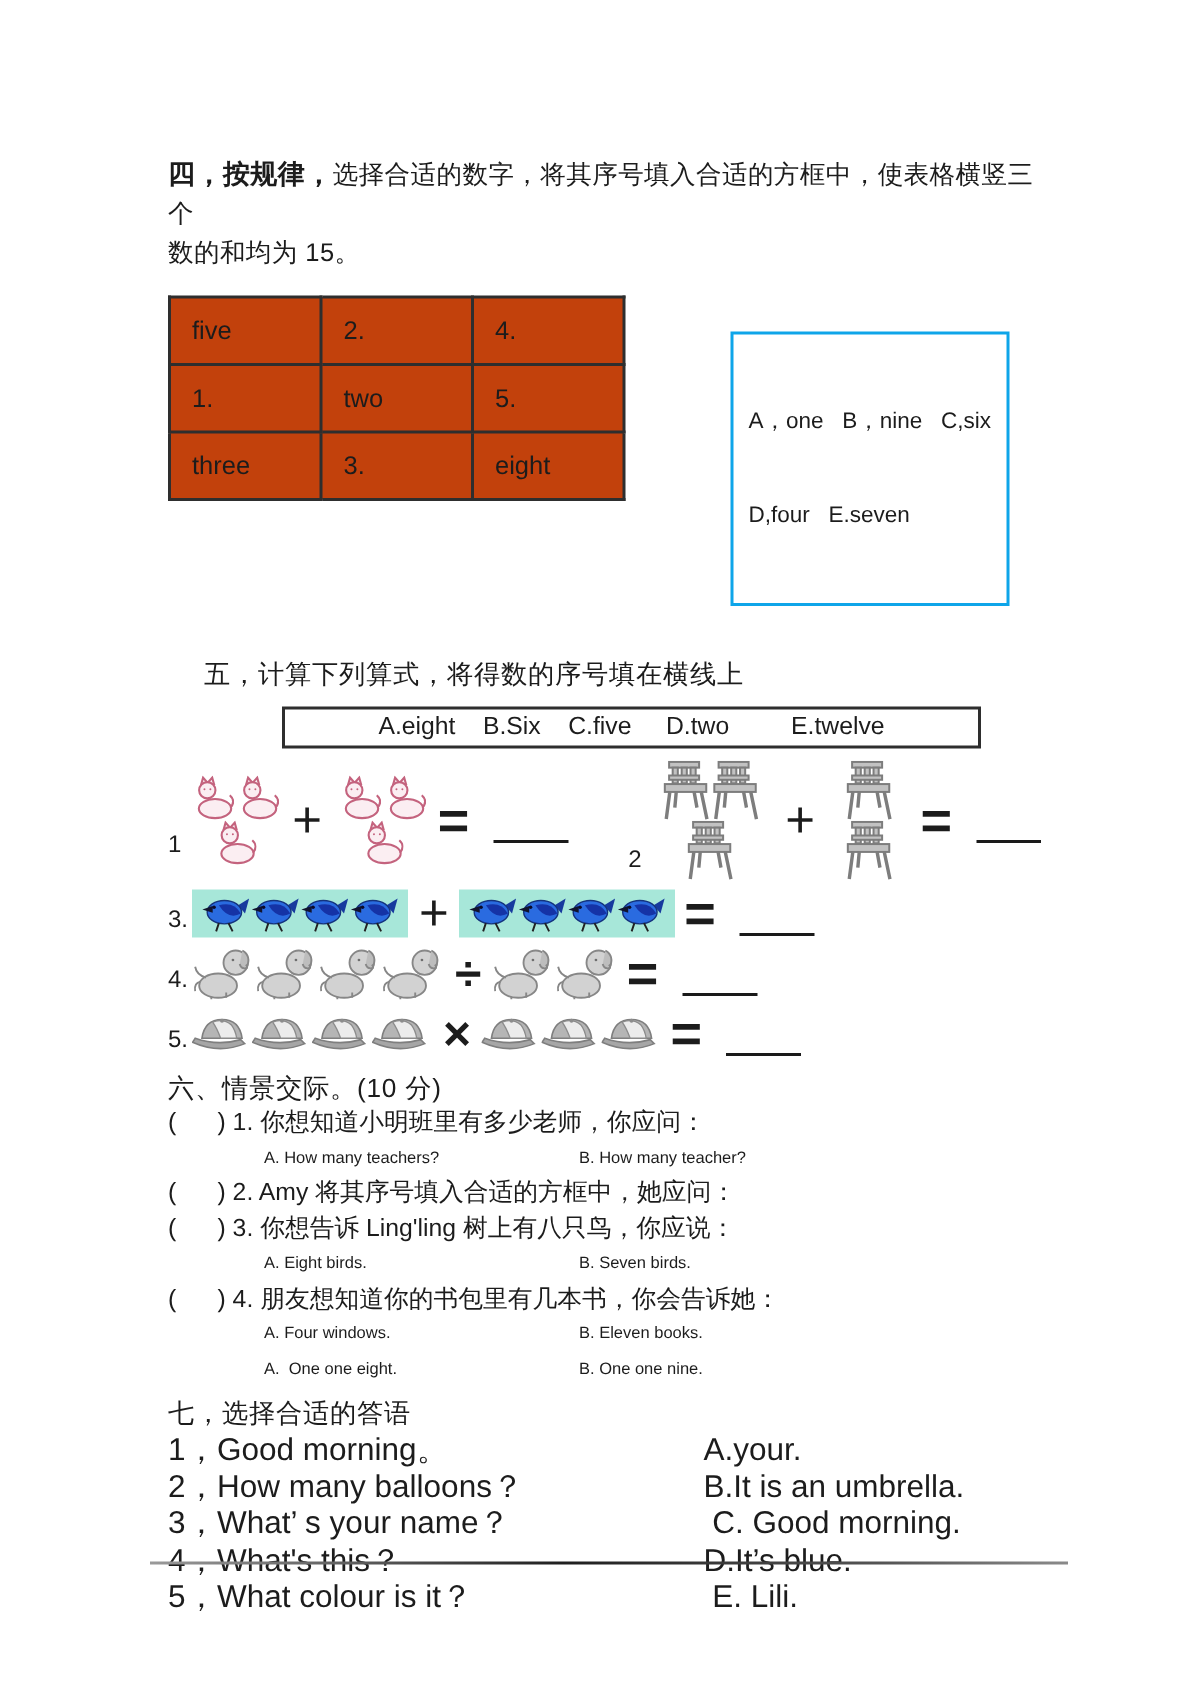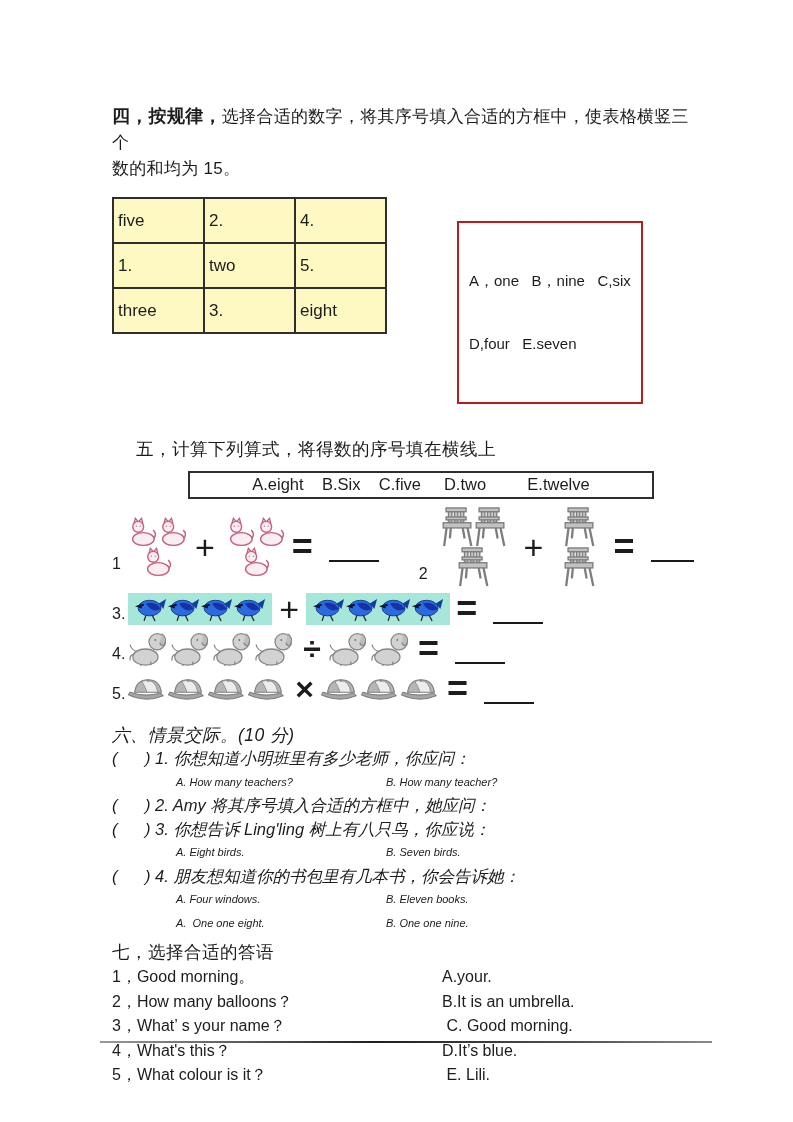--- a/index.html
+++ b/index.html
@@ -10,24 +10,24 @@
   }
   .content{position:absolute;left:112px;top:103px;width:582px;}
 
   
   .s4-heading{font-size:17px;line-height:26px;letter-spacing:.3px;}
   .s4-heading .lead{font-weight:bold;font-size:18px;}
   .s4-row{display:flex;align-items:flex-start;margin-top:15px;}
   table.magic{border-collapse:collapse;}
   table.magic td{
     width:84px;height:41px;border:2px solid #2e2e2e;
-    font-size:17px;padding-left:4px;vertical-align:middle;background:#fef9c3;margin-left:47px;
+    font-size:17px;padding-left:14px;vertical-align:middle;background:#c2410c;margin-left:47px;
   }
   .opts-box{
-    border:2px solid #b91c1c;margin-left:70px;margin-top:24px;
+    border:2px solid #0ea5e9;margin-left:70px;margin-top:24px;
     padding:5px 10px 6px 10px;font-size:15px;line-height:21px;white-space:pre;
   }
 
   
   .s5-heading{font-size:17.5px;margin-top:33px;letter-spacing:.5px;margin-left:24px;}
   .ans-bar{
     border:2px solid #2e2e2e;margin:10px 0 0 76px;width:462px;
     text-align:center;padding:2px 0 3px 0;font-size:16.5px;white-space:pre;
   }
   .eq-zone{margin-top:8px;}
@@ -38,31 +38,31 @@
   .grp.cluster{width:64px;}   
   .grp .ic{line-height:0;}
   .op{font-size:34px;font-weight:400;margin:0 7px;line-height:1;}
   .op.bold{font-weight:800;font-size:32px;}
   .eqsign{font-size:36px;font-weight:700;margin:0 2px 0 6px;line-height:1;}
   .blank{display:inline-block;width:50px;height:0;border-bottom:2px solid #1a1a1a;
          margin-left:14px;transform:translateY(14px);}
   .birdbox{background:#a7e7d9;padding:2px 6px;}
 
   
-  .s6{margin-top:16px;font-style:italic;}
+  .s6{margin-top:6px;}
   .s6-heading{font-size:17.5px;line-height:24px;letter-spacing:.5px;}
   .q-line{font-size:16.5px;line-height:23.5px;white-space:pre-wrap;}
   .opt-line{display:flex;padding-left:64px;font-size:11px;line-height:23.5px;}
   .optA{width:210px;white-space:pre;}
   .optB{white-space:pre;}
 
   
   .s7{margin-top:4px;}
   .s7-heading{font-size:17.5px;line-height:26px;letter-spacing:.5px;}
-  .pair{display:flex;font-size:16px;line-height:24.5px;}
+  .pair{display:flex;font-size:21px;line-height:24.5px;gap:27px;}
   .pq{width:330px;white-space:pre;}
   .pa{white-space:pre;}
 
   .bottom-rule{
     position:absolute;left:100px;top:1041px;width:612px;height:2px;
     background:linear-gradient(90deg,#9a9a9a,#1f1f1f 45%,#555 80%,#8a8a8a);
   }
 </style>
 </head>
 <body>

